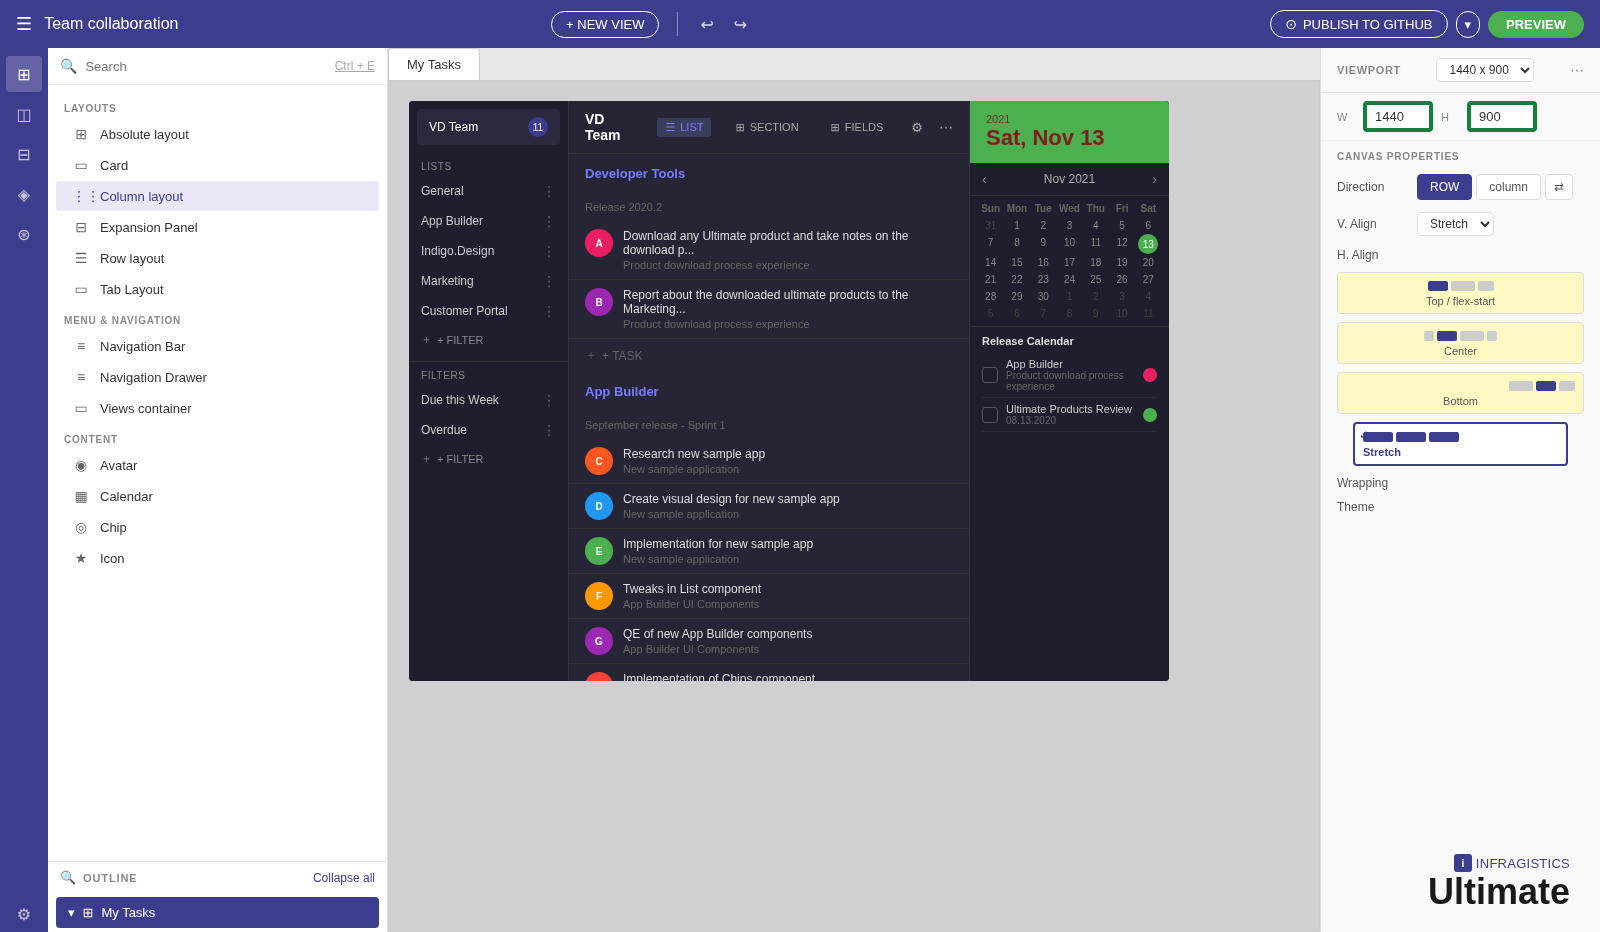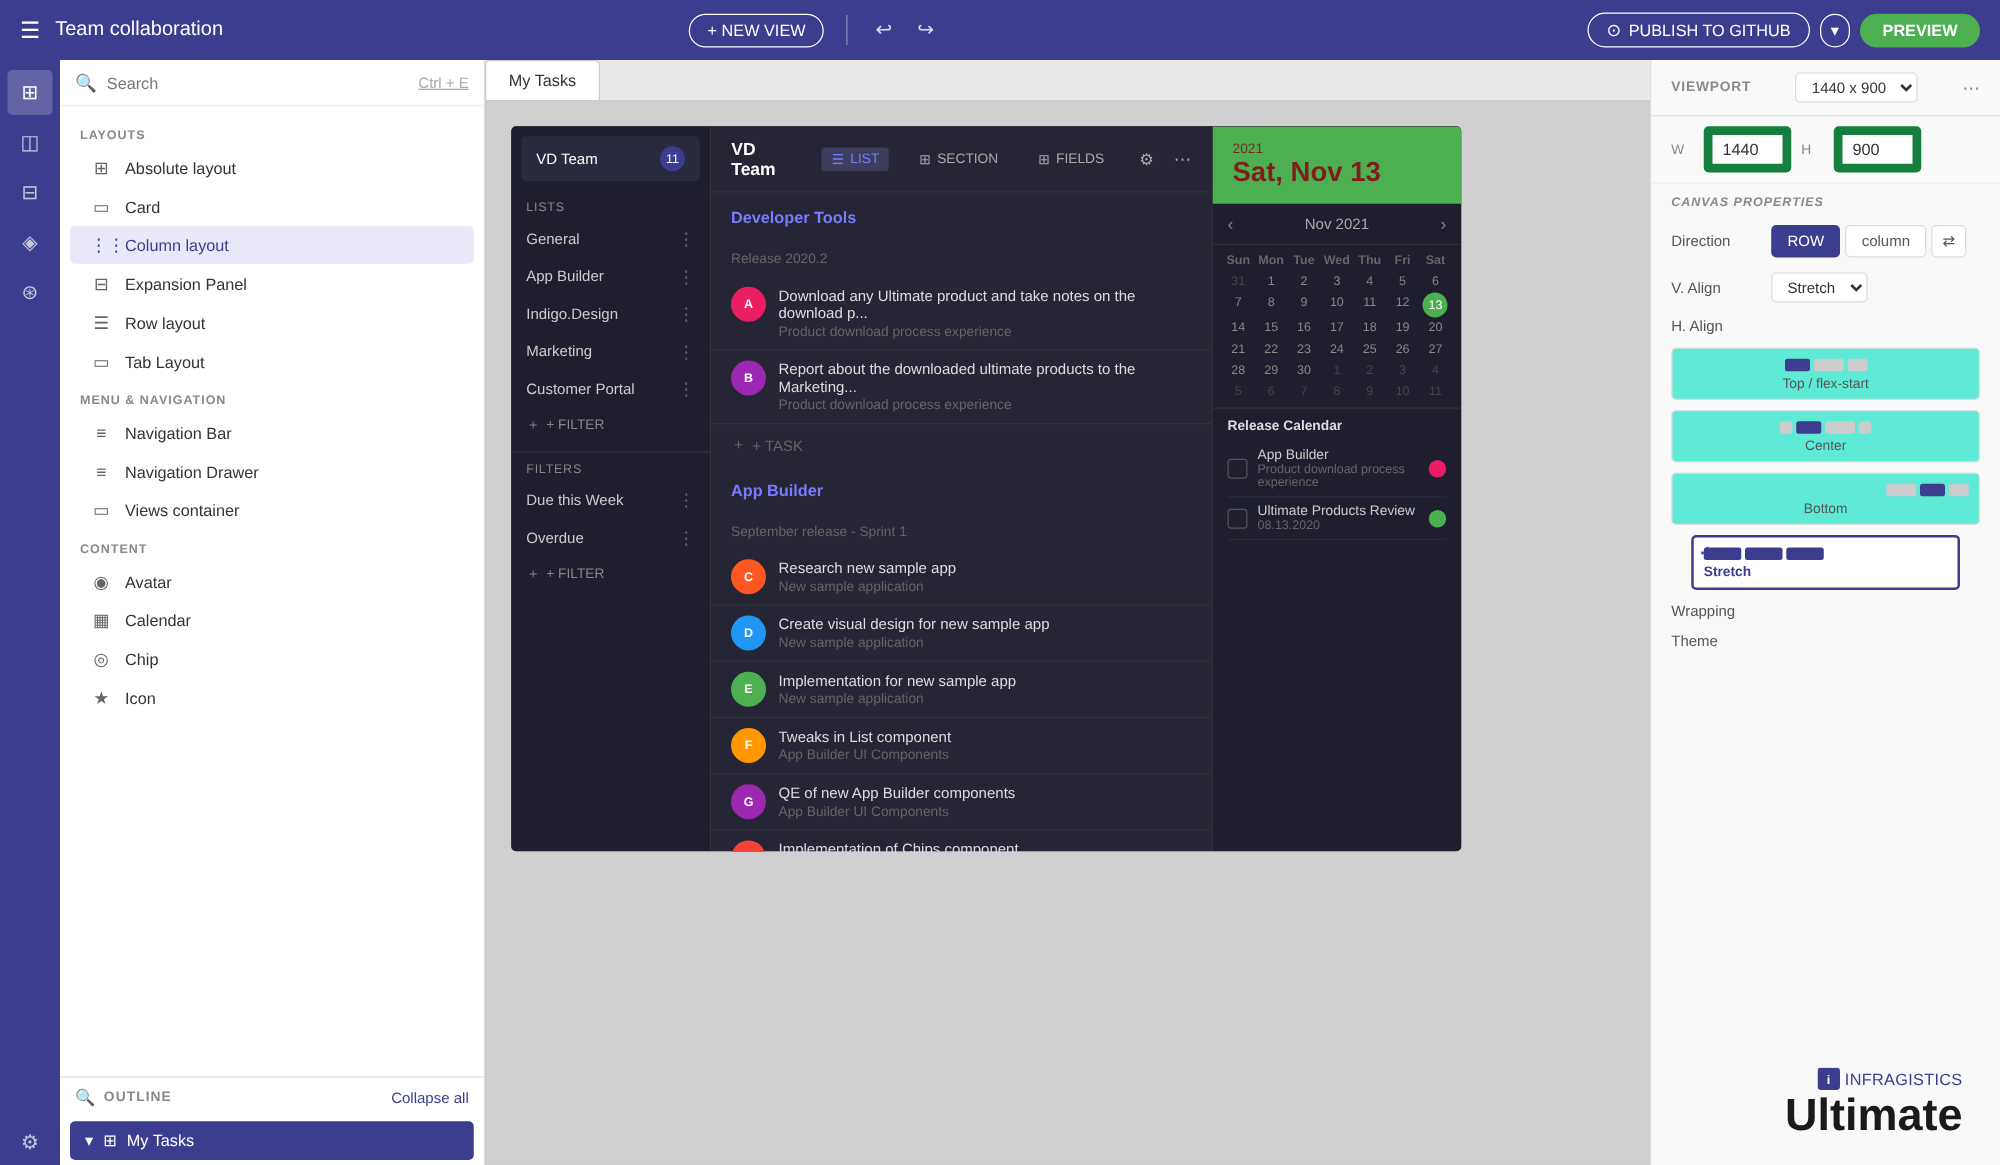--- a/index.html
+++ b/index.html
@@ -445,37 +445,36 @@
 
     .dim-row {
       display: flex;
       align-items: center;
       gap: 8px;
       padding: 8px 16px;
       border-bottom: 1px solid #eee;
     }
     .dim-label { font-size: 11px; color: #888; width: 18px; }
     .dim-input {
-      border: 7px solid #15803d;
+      border: 4px solid #15803d;
       border-radius: 4px;
       padding: 4px 8px;
       font-size: 13px;
       width: 70px;
       color: #333;
       background: white;
     }
 
     .props-section-header {
       font-size: 10px;
       font-weight: 700;
       color: #888;
       letter-spacing: 0.08em;
       text-transform: uppercase;
       padding: 10px 16px 6px;
-      font-style: italic;
     }
 
     .prop-row {
       display: flex;
       align-items: center;
       padding: 6px 16px;
       gap: 8px;
     }
     .prop-label { font-size: 12px; color: #555; width: 72px; flex-shrink: 0; }
 
@@ -513,21 +512,21 @@
     .halign-options {
       display: flex;
       flex-direction: column;
       gap: 8px;
       padding: 4px 16px;
     }
     .halign-option {
       border: 1px solid #ddd;
       border-radius: 4px;
       padding: 6px 8px;
-      background: #5eead4;
+      background: #fef9c3;
       cursor: pointer;
       text-align: center;
     }
     .halign-label { font-size: 11px; color: #555; margin-top: 2px; }
 
     .halign-blocks {
       display: flex;
       gap: 3px;
       justify-content: center;
       padding: 2px 0;

